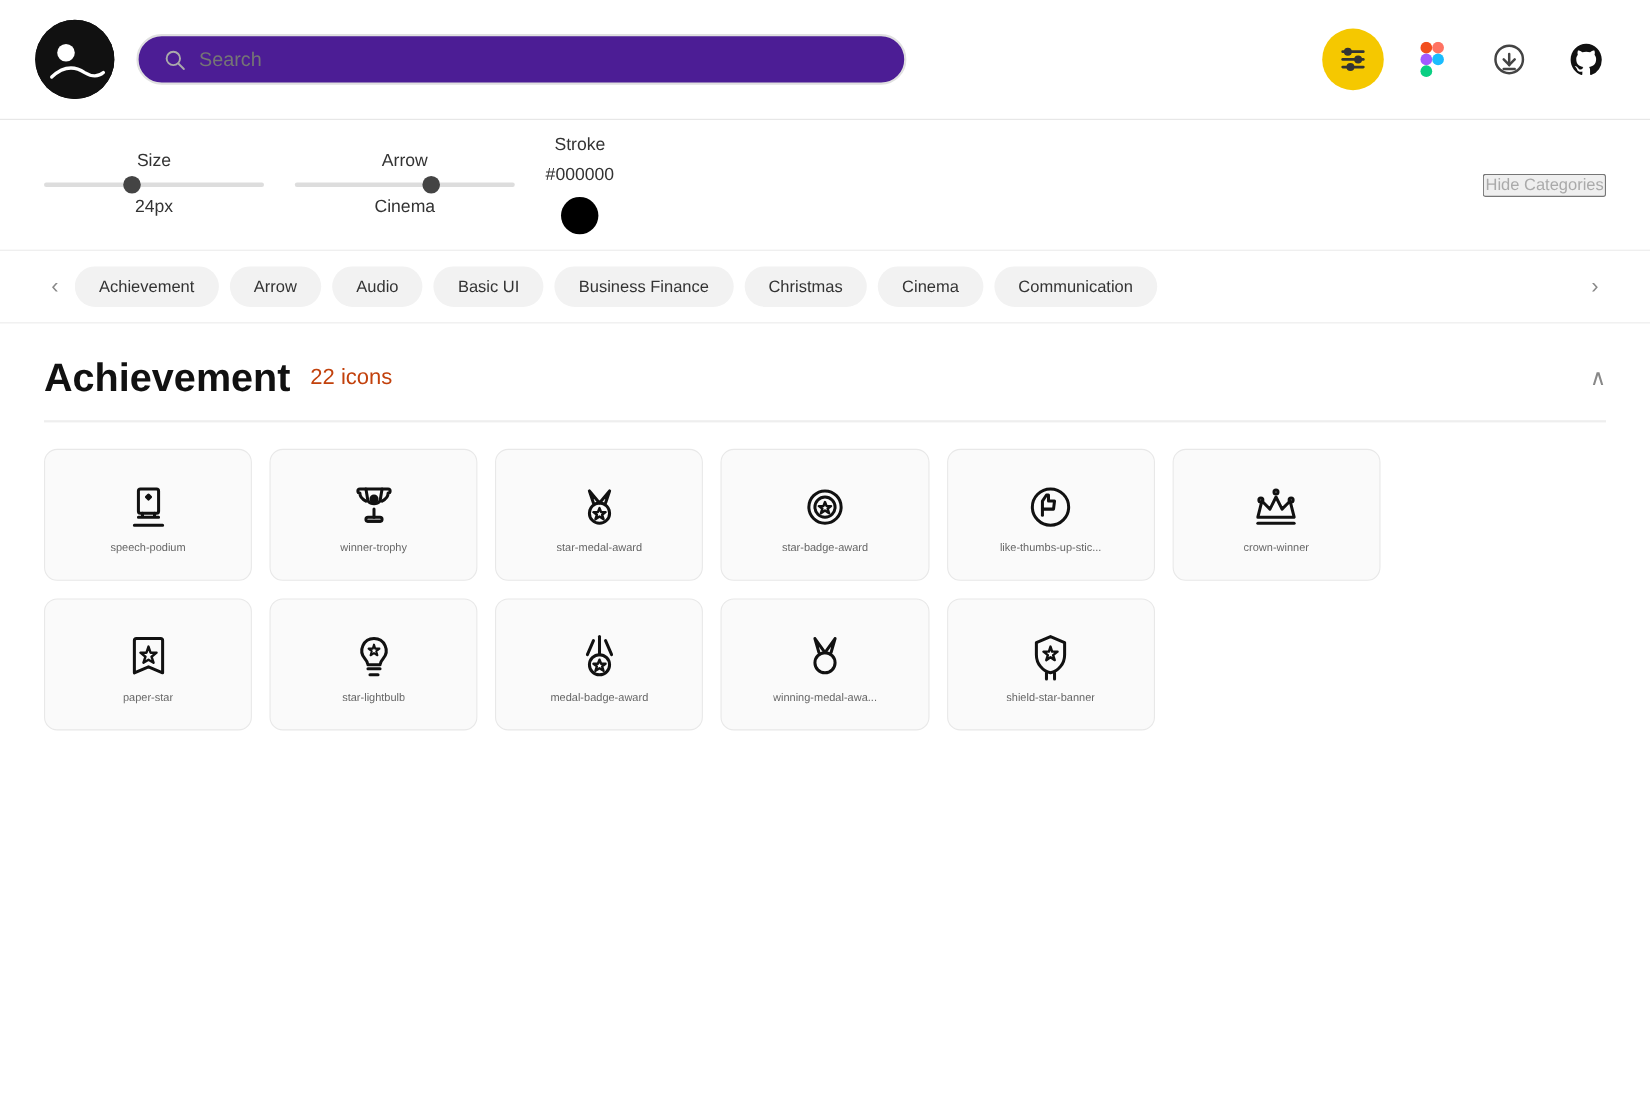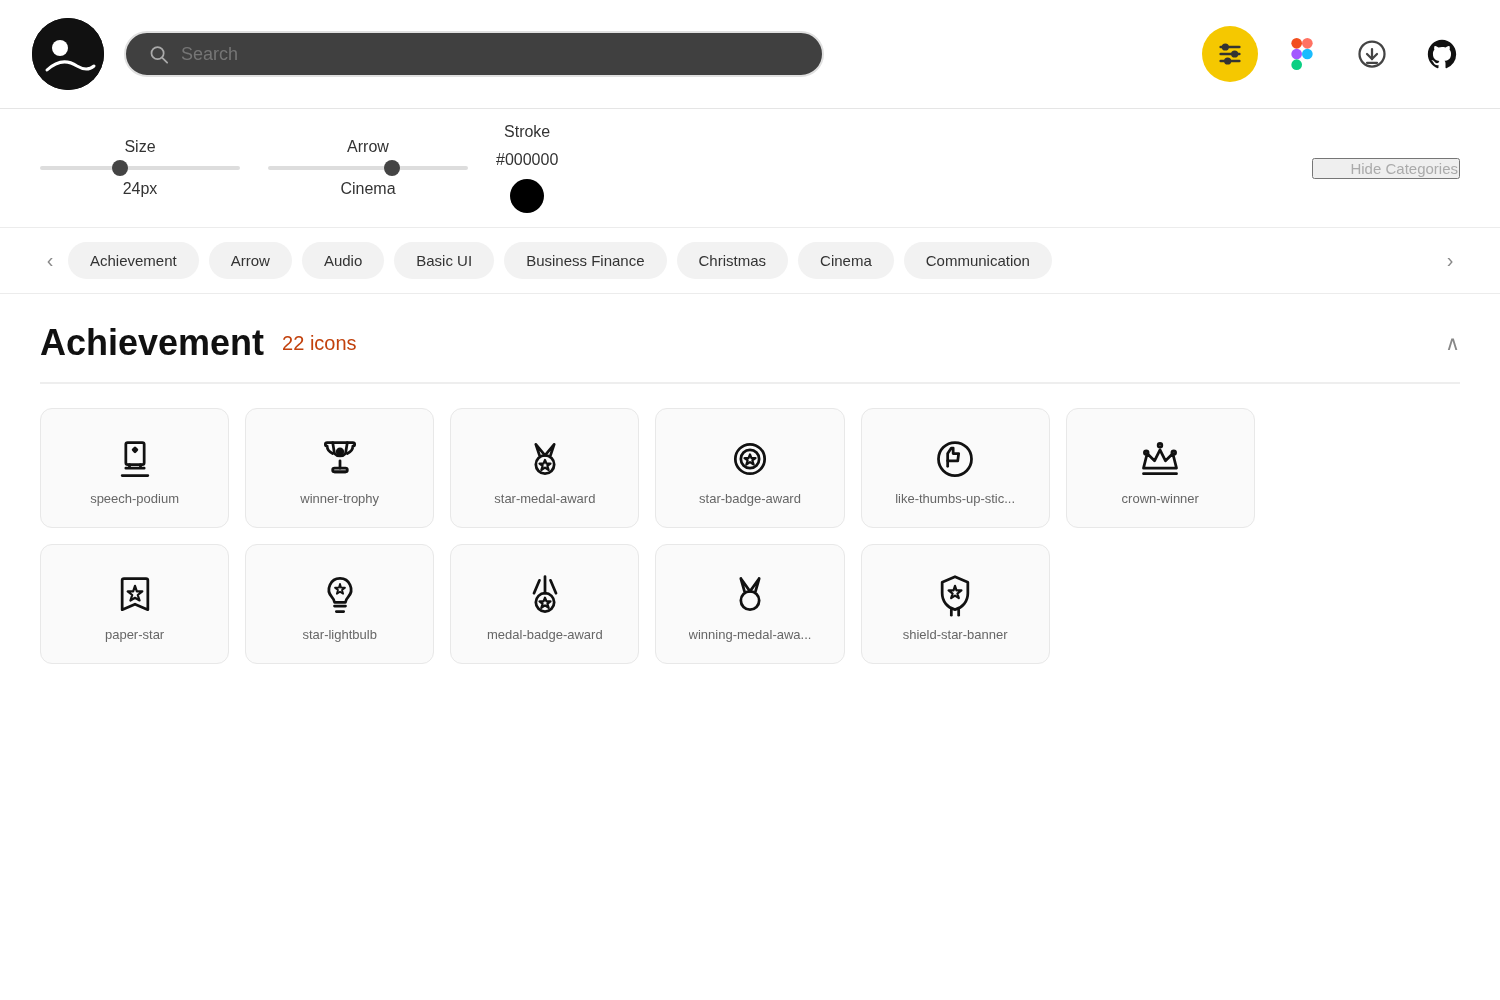--- a/index.html
+++ b/index.html
@@ -3,56 +3,56 @@
   <meta charset="utf-8">
   <style>
     * { box-sizing: border-box; margin: 0; padding: 0; }
     body { font-family: -apple-system, BlinkMacSystemFont, 'Segoe UI', sans-serif; background: #fff; color: #111; width: 1500px; min-height: 1000px; overflow-x: hidden; }
 
     
     .header { display: flex; align-items: center; padding: 18px 32px; border-bottom: 1px solid #e5e5e5; gap: 20px; }
     .logo { width: 72px; height: 72px; background: #000; border-radius: 50%; display: flex; align-items: center; justify-content: center; flex-shrink: 0; }
     .logo svg { width: 72px; height: 72px; }
 
-    .search-bar { flex: 1; display: flex; align-items: center; border: 2px solid #e0e0e0; border-radius: 50px; padding: 10px 22px; gap: 12px; background: #404040; max-width: 700px; }
+    .search-bar { flex: 1; display: flex; align-items: center; border: 2px solid #e0e0e0; border-radius: 50px; padding: 10px 22px; gap: 12px; background: #4c1d95; max-width: 700px; }
     .search-bar input { border: none; outline: none; font-size: 18px; color: #aaa; width: 100%; background: transparent; }
 
     .header-icons { display: flex; align-items: center; gap: 18px; margin-left: auto; }
     .icon-btn-yellow { width: 56px; height: 56px; background: #f5c800; border-radius: 50%; display: flex; align-items: center; justify-content: center; cursor: pointer; }
     .icon-btn-circle { width: 52px; height: 52px; border-radius: 50%; display: flex; align-items: center; justify-content: center; cursor: pointer; }
 
     
     .controls-bar { display: flex; align-items: center; padding: 14px 40px; gap: 28px; border-bottom: 1px solid #ececec; }
     .control-group { display: flex; align-items: center; gap: 10px; flex-direction: column; }
     .control-label { font-size: 16px; font-weight: 500; color: #333; }
     .control-value { font-size: 16px; color: #333; }
     .slider-track { width: 200px; height: 4px; background: #ddd; border-radius: 2px; position: relative; cursor: pointer; }
     .slider-thumb { width: 16px; height: 16px; background: #444; border-radius: 50%; position: absolute; top: -6px; left: 50%; transform: translateX(-50%); }
     .slider-thumb-stroke { left: 62%; }
     .color-swatch { width: 34px; height: 34px; background: #000; border-radius: 50%; cursor: pointer; }
-    .hide-categories-btn { font-size: 15px; color: #aaa; cursor: pointer; margin-left: auto; white-space: nowrap; padding-left: 36px; }
+    .hide-categories-btn { font-size: 15px; color: #aaa; cursor: pointer; margin-left: auto; white-space: nowrap; }
 
     
     .category-bar { display: flex; align-items: center; padding: 14px 32px; border-bottom: 1px solid #ececec; gap: 0; }
     .cat-arrow { width: 36px; height: 36px; border: none; background: none; font-size: 20px; cursor: pointer; color: #888; flex-shrink: 0; }
     .cat-pills { display: flex; gap: 10px; overflow: hidden; flex: 1; }
     .cat-pill { padding: 10px 22px; border-radius: 50px; background: #f2f2f2; font-size: 15px; color: #333; cursor: pointer; white-space: nowrap; border: none; }
 
     
     .main { padding: 28px 40px; }
     .section-header { display: flex; align-items: center; gap: 18px; padding-bottom: 18px; border-bottom: 2px solid #eee; margin-bottom: 24px; }
     .section-title { font-size: 36px; font-weight: 800; color: #111; }
     .section-count { font-size: 20px; color: #c2410c; font-weight: 400; }
     .collapse-btn { margin-left: auto; background: none; border: none; cursor: pointer; color: #888; font-size: 20px; }
 
     
     .icon-grid { display: grid; grid-template-columns: repeat(7, 1fr); gap: 16px; margin-bottom: 16px; }
     .icon-card { border: 1px solid #e8e8e8; border-radius: 12px; padding: 20px 10px 14px; display: flex; flex-direction: column; align-items: center; justify-content: center; cursor: pointer; background: #fafafa; min-height: 120px; }
     .icon-card svg { width: 44px; height: 44px; margin-bottom: 10px; }
-    .icon-name { font-size: 13px; color: #666; text-align: right; white-space: nowrap; overflow: hidden; text-overflow: ellipsis; max-width: 100%; }
+    .icon-name { font-size: 10px; color: #666; text-align: right; white-space: nowrap; overflow: hidden; text-overflow: ellipsis; max-width: 100%; }
   </style>
 </head>
 <body>
 
 <div class="header">
   <div class="logo">
     <svg viewBox="0 0 72 72" fill="none" xmlns="http://www.w3.org/2000/svg">
       <circle cx="36" cy="36" r="36" fill="#111"></circle>
       <circle cx="28" cy="30" r="8" fill="white"></circle>
       <path d="M15 52 Q30 38 45 48 Q55 54 62 48" stroke="white" stroke-width="3" fill="none" stroke-linecap="round"></path>

